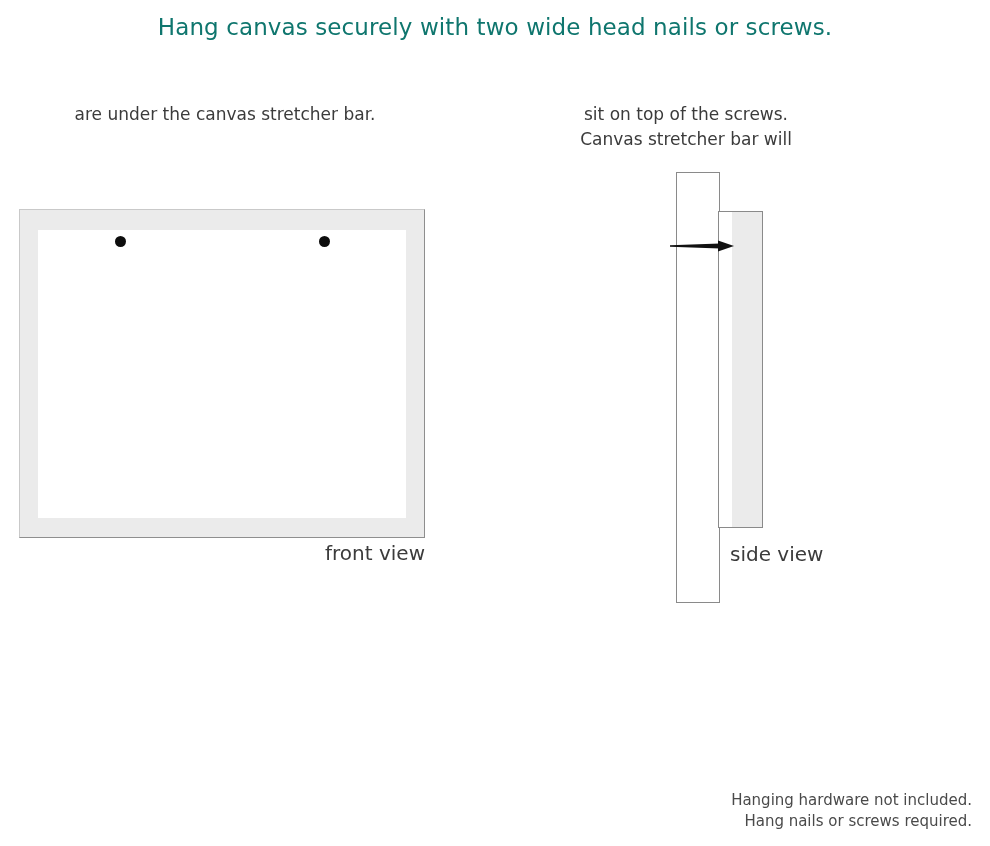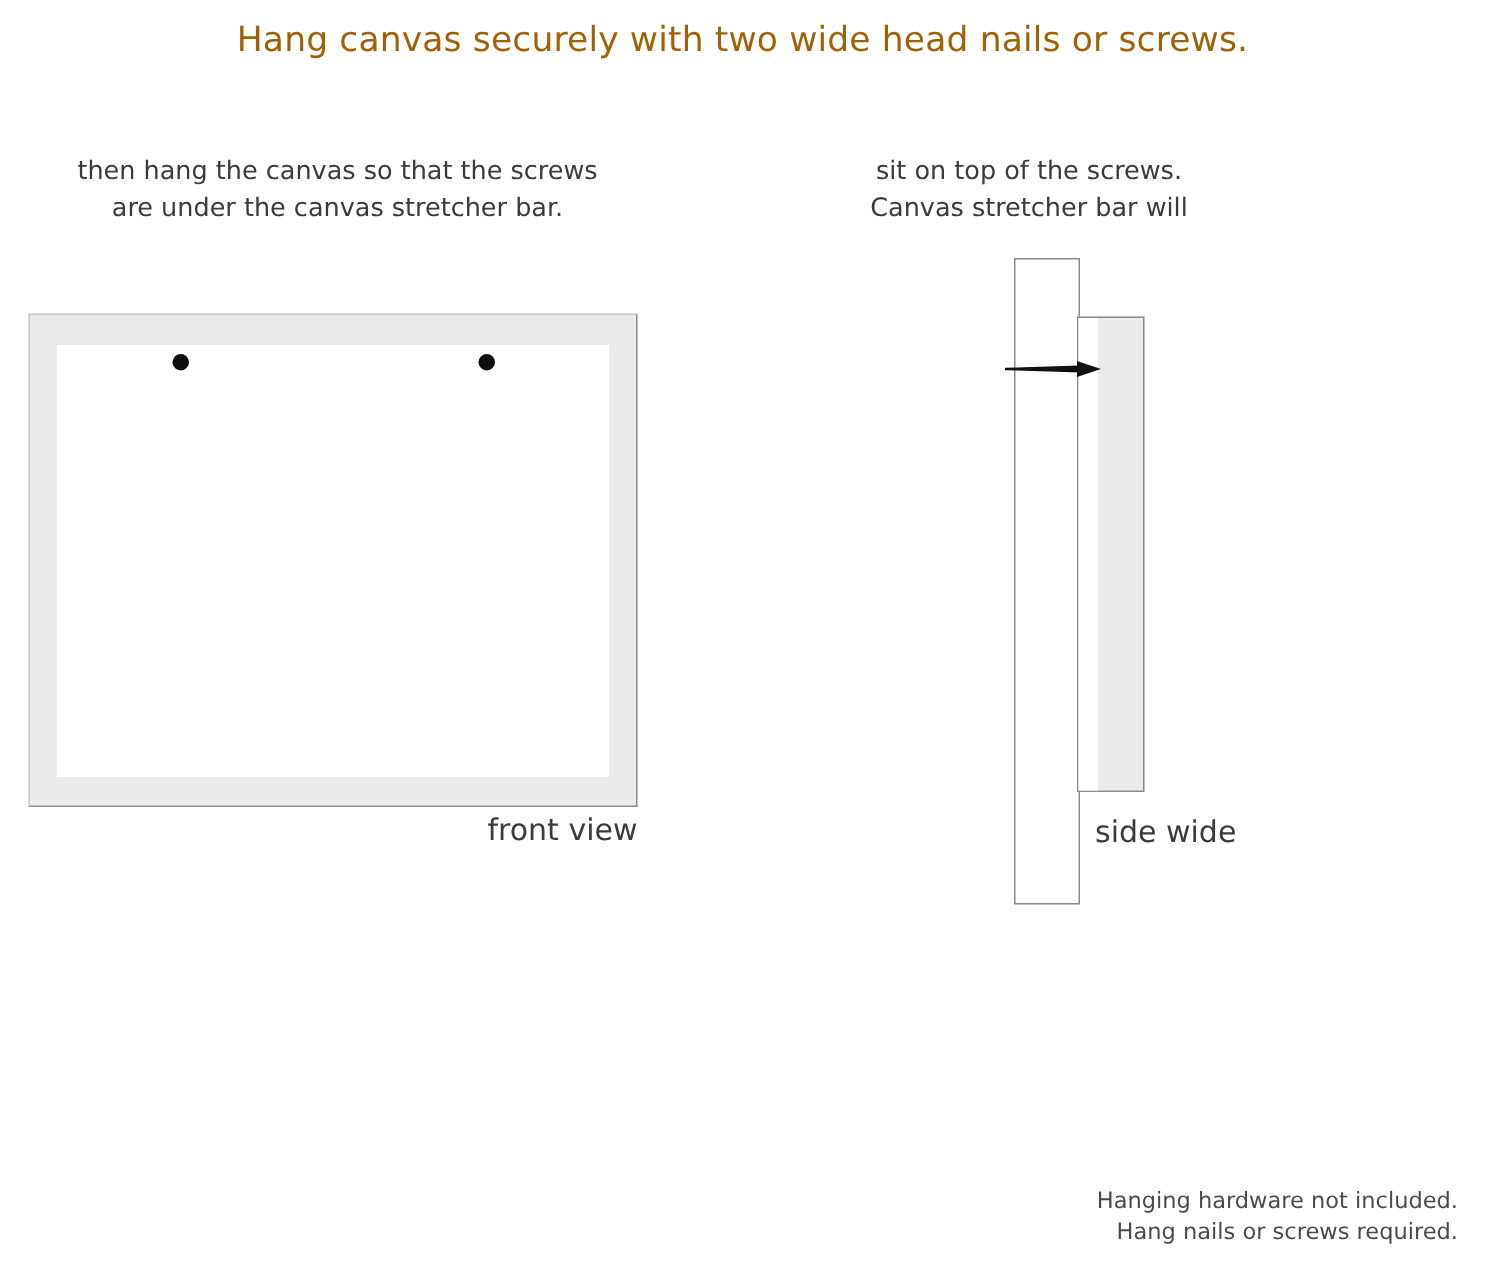--- a/index.html
+++ b/index.html
@@ -18,21 +18,21 @@
 
   .title {
     position: absolute;
     left: 0;
     top: 14px;
     width: 990px;
     text-align: center;
     font-size: 23px;
     font-weight: 400;
     letter-spacing: 0.1px;
-    color: #a16207;
+    color: #0f766e;
   }
 
   .caption {
     position: absolute;
     text-align: center;
     font-size: 17px;
     line-height: 24.5px;
     color: #3b3b3b;
   }
   .caption-left {
@@ -145,21 +145,20 @@
     color: #4a4a4a;
   }
   .footer .line { display: block; text-align: right; }
 </style>
 </head>
 <body>
 
 <div class="title">Hang canvas securely with two wide head nails or screws.</div>
 
 <div class="caption caption-left">
-  <span class="line">then hang the canvas so that the screws</span>
   <span class="line">are under the canvas stretcher bar.</span>
 </div>
 
 <div class="caption caption-right">
   <span class="line">sit on top of the screws.</span>
   <span class="line">Canvas stretcher bar will</span>
 </div>
 
 <div class="front-view">
   <div class="canvas-frame-outer"></div>
@@ -171,18 +170,18 @@
 
 <div class="side-view">
   <div class="wall-board"></div>
   <div class="stretcher-bar"></div>
   <div class="stretcher-bar-face"></div>
   <svg class="nail" viewBox="0 0 72 22">
     <path d="M0 10.2 L50 8.6 L50 13.4 L0 11.8 Z" fill="#111111"></path>
     <path d="M48 5.6 L64 11.0 L48 16.4 Z" fill="#111111"></path>
   </svg>
 </div>
-<div class="view-label label-side">side wide</div>
+<div class="view-label label-side">side view</div>
 
 <div class="footer">
   <span class="line">Hanging hardware not included.</span>
   <span class="line">Hang nails or screws required.</span>
 </div>
 
 </body></html>

